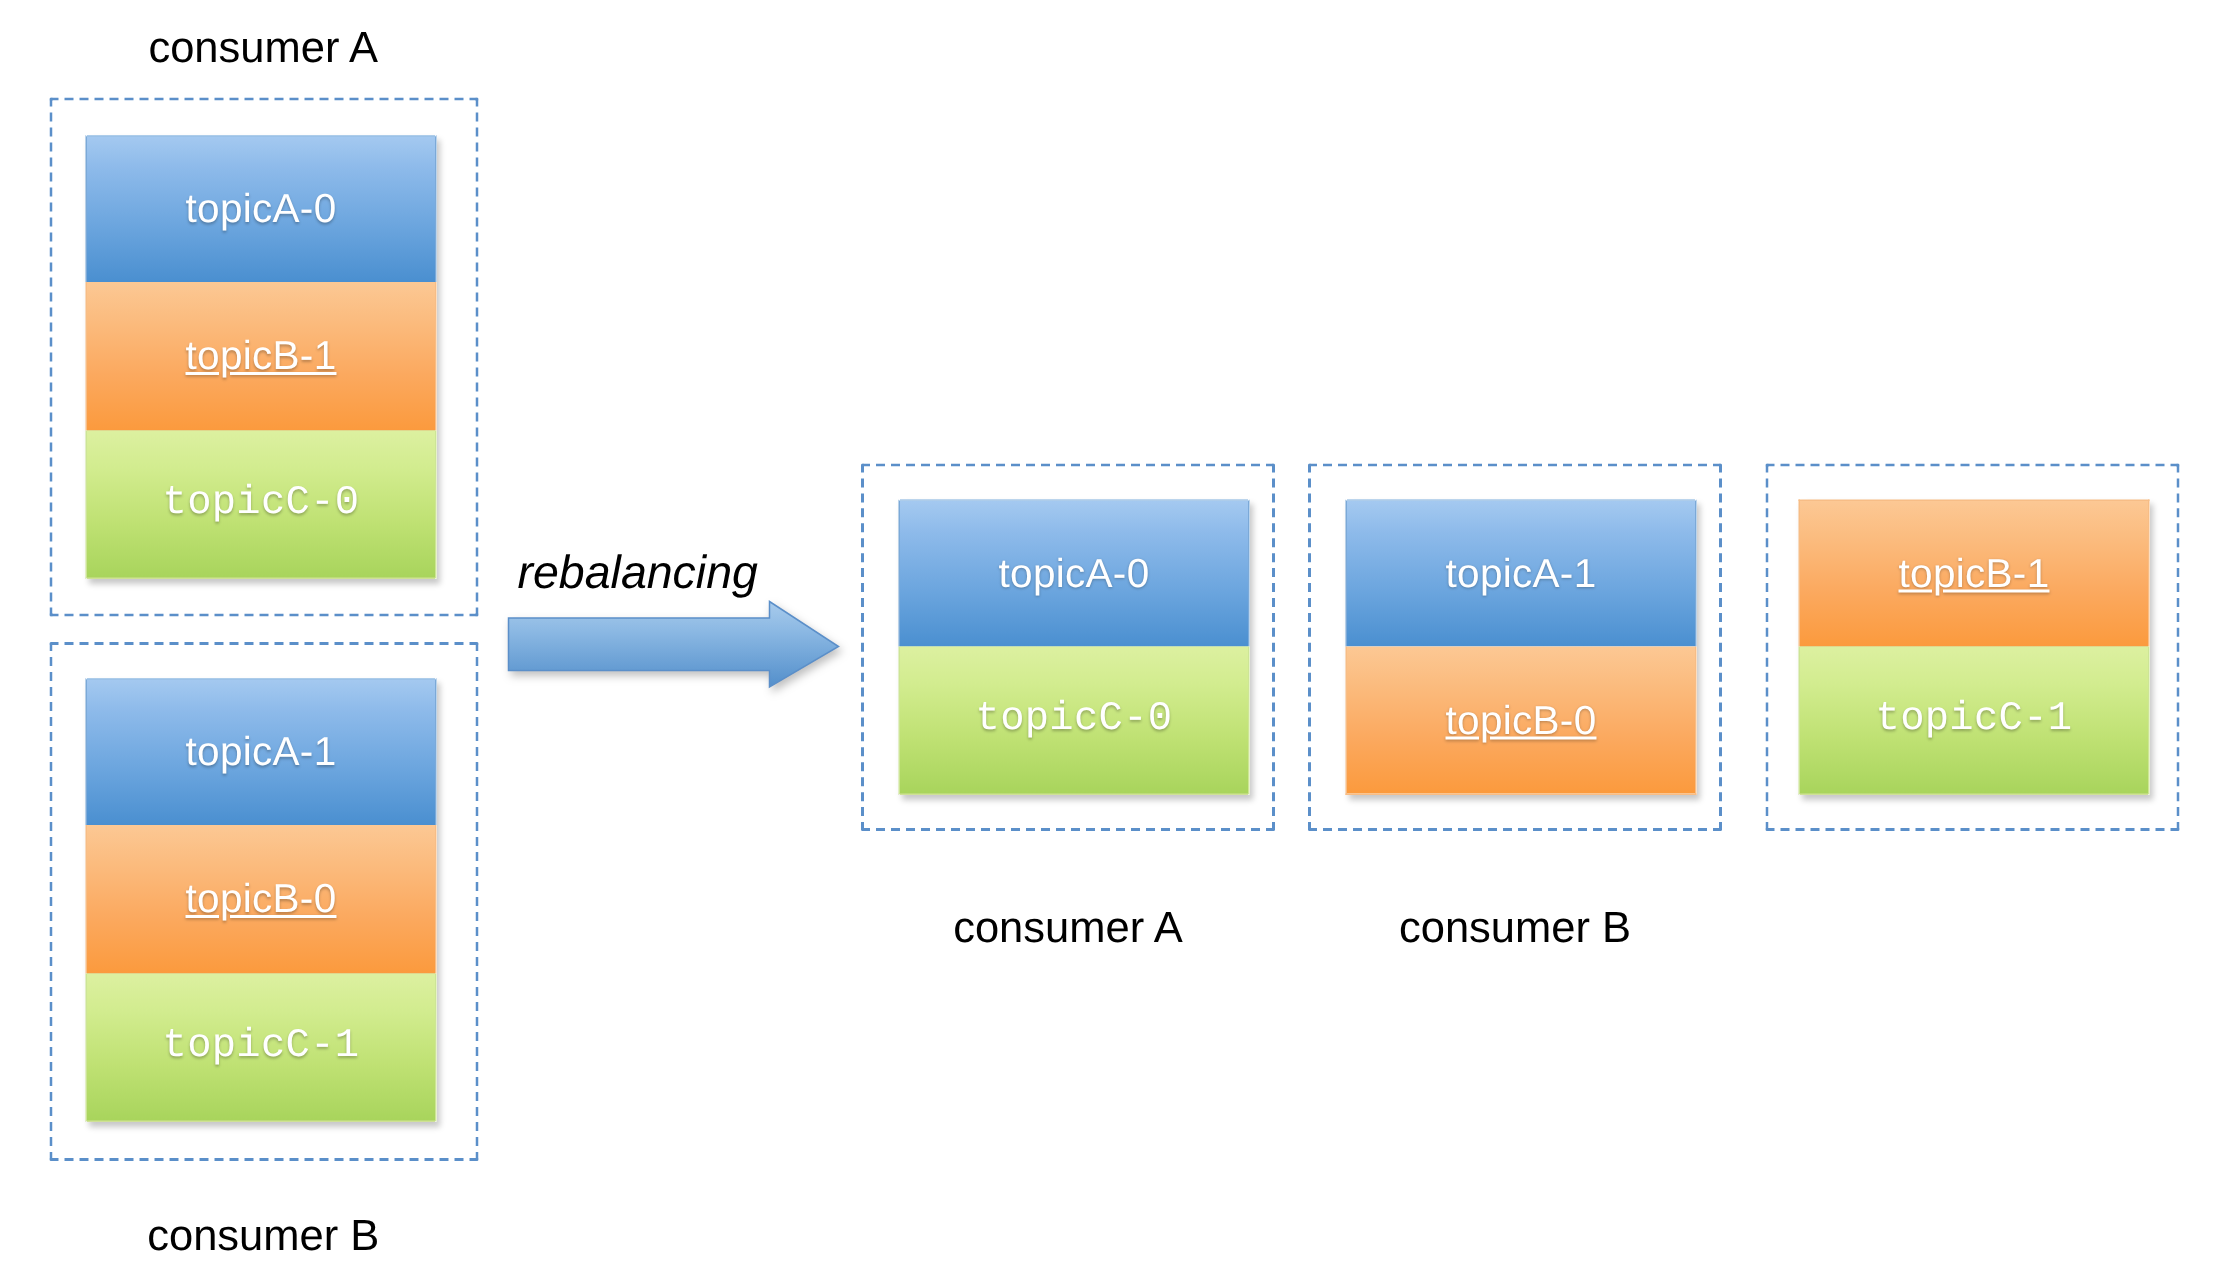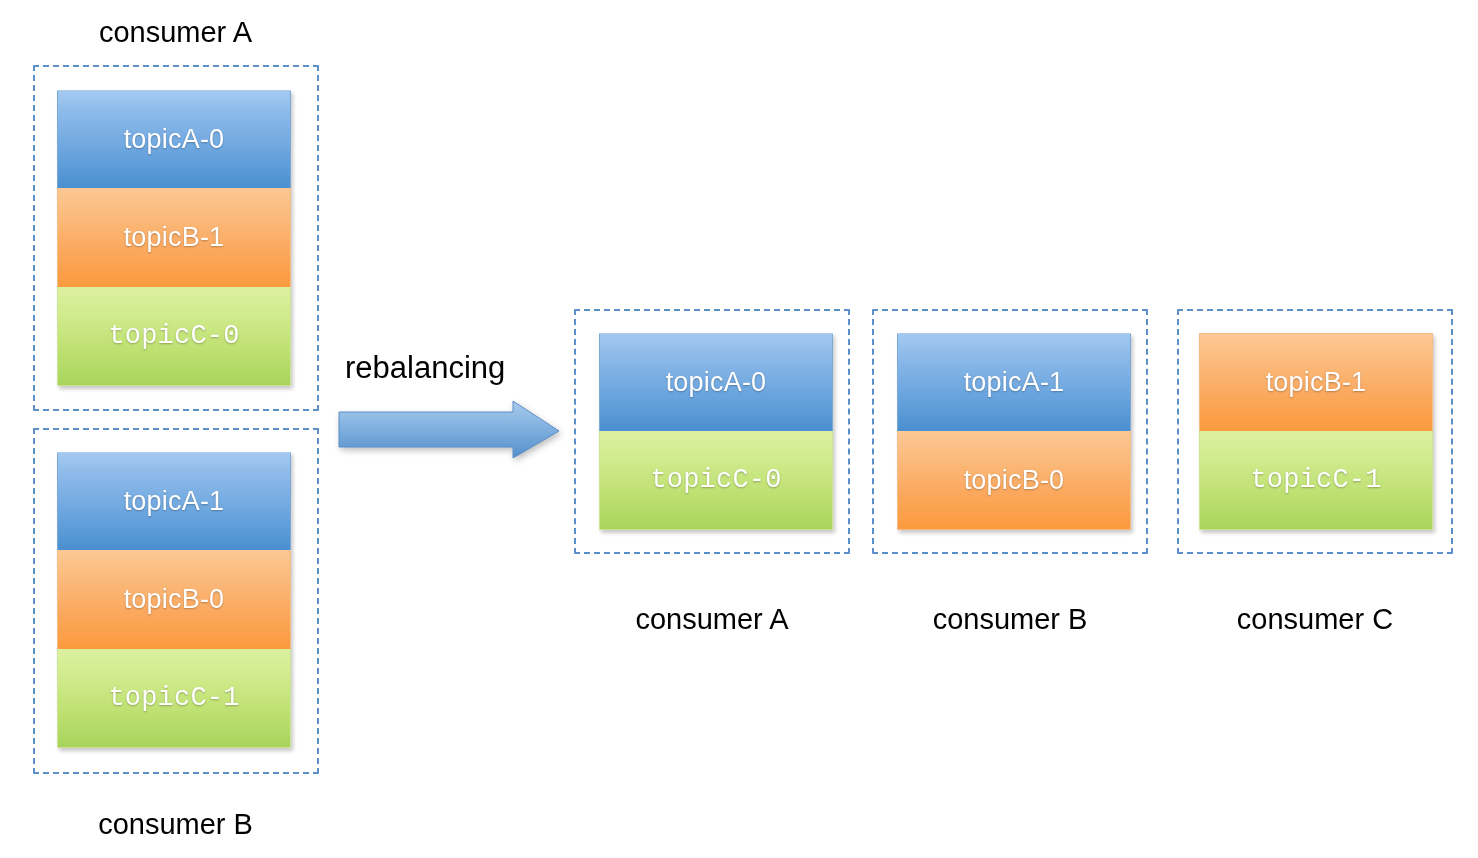--- a/index.html
+++ b/index.html
@@ -51,20 +51,21 @@
     border: 1px solid #7ba9d8;
     border-bottom: none;
     align-items: center;
   }
   .block-orange {
     background: linear-gradient(to bottom, #fcc894 0%, #fbbc7f 25%, #faa košice 50%, #f99a45 100%);
     background: linear-gradient(to bottom, #fcc894 0%, #fbbc7f 25%, #fba95f 62%, #fb9a3d 100%);
     border: 1px solid #f7bd86;
     border-bottom: none;
     border-top: none;
+    text-decoration: underline;
   }
   .block-green {
     background: linear-gradient(to bottom, #dcf0a0 0%, #d2ec8f 25%, #bfe173 62%, #a8d45c 100%);
     border: 1px solid #cde596;
     border-top: none;
     font-family: Liberation Mono, monospace;
   }
   
   .blocks > .block:first-child { border-top: 1px solid rgba(255,255,255,0.55); }
   .blocks > .block:last-child  { border-bottom: 1px solid rgba(0,0,0,0.06); }
@@ -122,21 +123,21 @@
     <div class="block block-orange" style="height:99px;">
       <span>topicB-0</span>
     </div>
     <div class="block block-green" style="height:99px;">
       <span>topicC-1</span>
     </div>
   </div>
 
   <div class="caption" style="left:33px; top:808px; width:285px;">consumer B</div>
 
-  <div class="rebalancing-label" style="left:345px; top:350px;">rebalancing</div>
+  <div class="rebalancing-label" style="left:345px; top:364px;font-style:italic;">rebalancing</div>
 
   <div class="arrow-wrap" style="left:338px; top:400px; width:226px; height:62px;">
     <svg width="226" height="62" viewBox="0 0 226 62">
       <defs>
         <linearGradient id="arrowGrad" x1="0" y1="0" x2="0" y2="1">
           <stop offset="0%" stop-color="#a8cbec"></stop>
           <stop offset="35%" stop-color="#8bb8e3"></stop>
           <stop offset="100%" stop-color="#538fcb"></stop>
         </linearGradient>
       </defs>
@@ -174,15 +175,14 @@
 
   <div class="blocks" style="left:1199px; top:333px; width:234px; height:197px;">
     <div class="block block-orange" style="height:98px; border-top:1px solid #f7bd86;">
       <span>topicB-1</span>
     </div>
     <div class="block block-green" style="height:99px;">
       <span>topicC-1</span>
     </div>
   </div>
 
-  <div class="caption" style="left:1177px; top:603px; width:276px;">consumer C</div>
 
 </div>
 
 </body></html>

